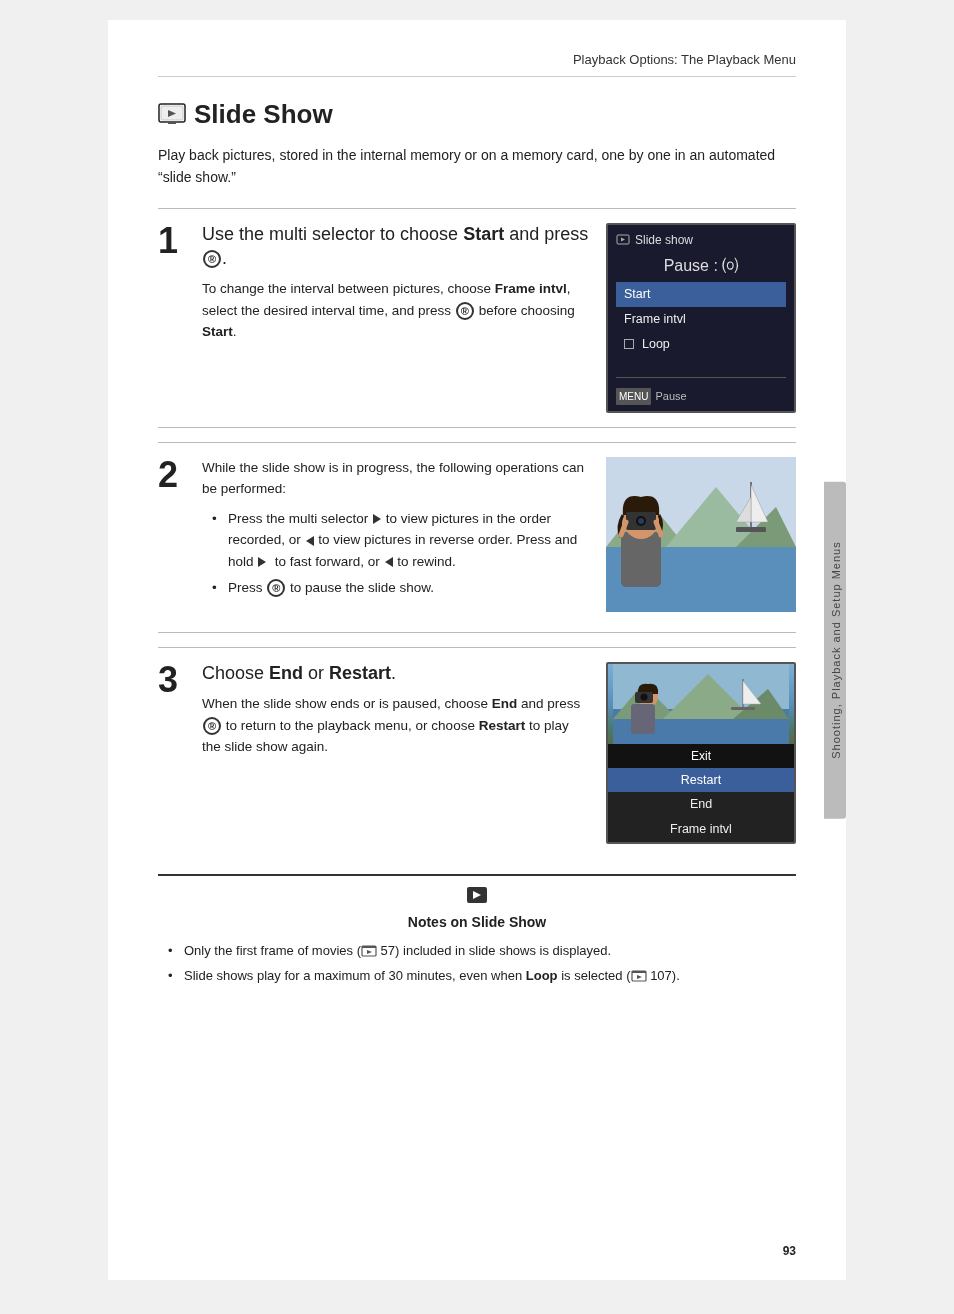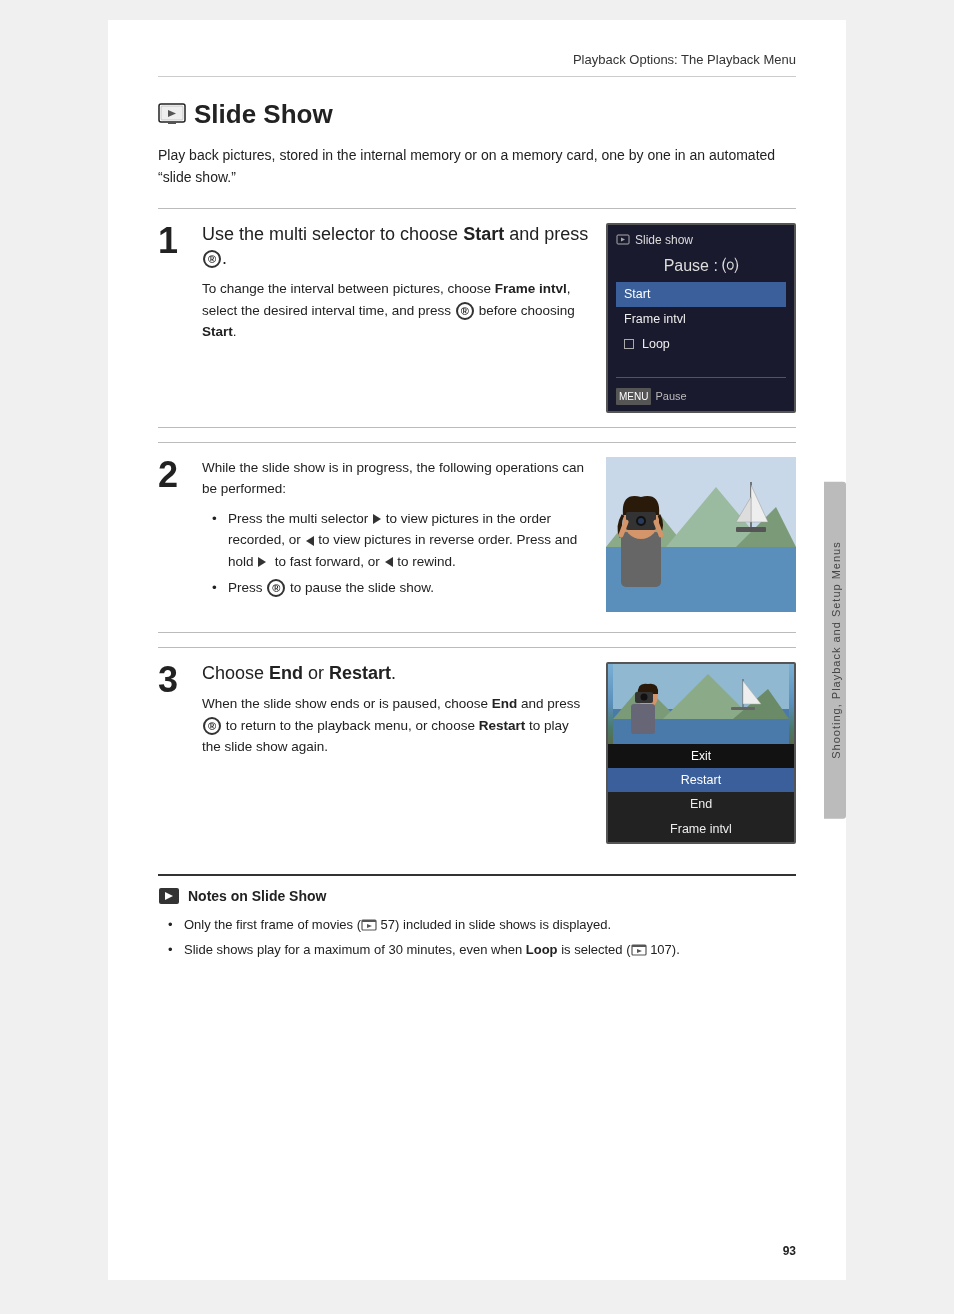--- a/index.html
+++ b/index.html
@@ -212,20 +212,21 @@
       border-top: 2px solid #333;
       padding-top: 10px;
     }
     .notes-header {
       display: flex;
       align-items: center;
       gap: 8px;
       font-size: 14px;
       font-weight: bold;
       margin-bottom: 8px;
+      flex-direction: column;
     }
     .notes-icon {
       width: 22px;
       height: 18px;
     }
     .notes-list {
       list-style: none;
       padding-left: 10px;
     }
     .notes-list li {

